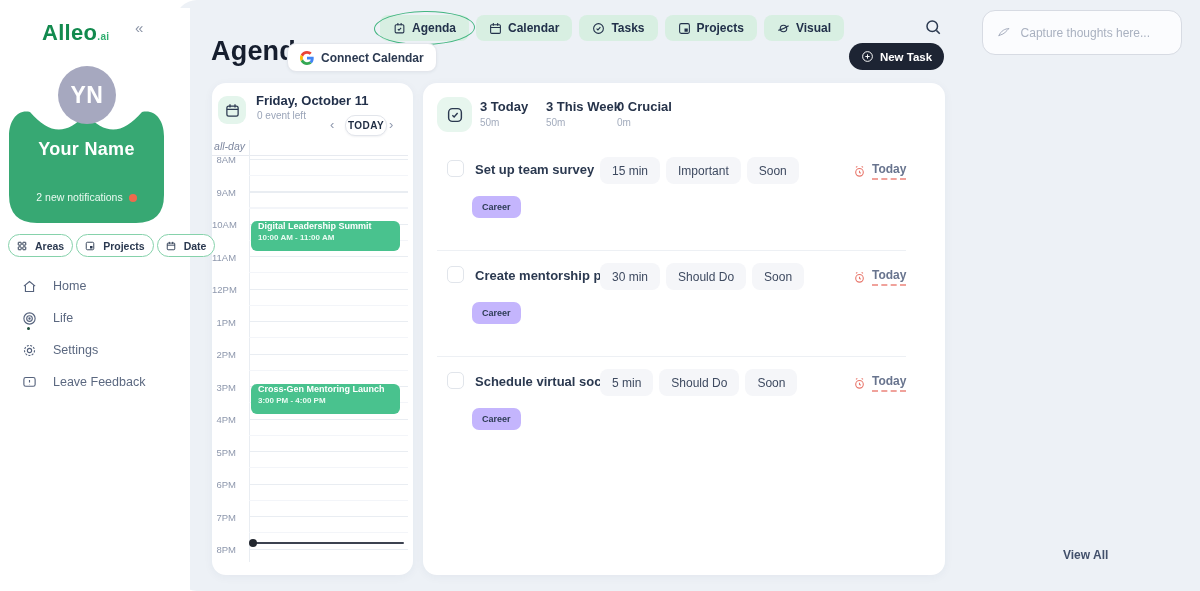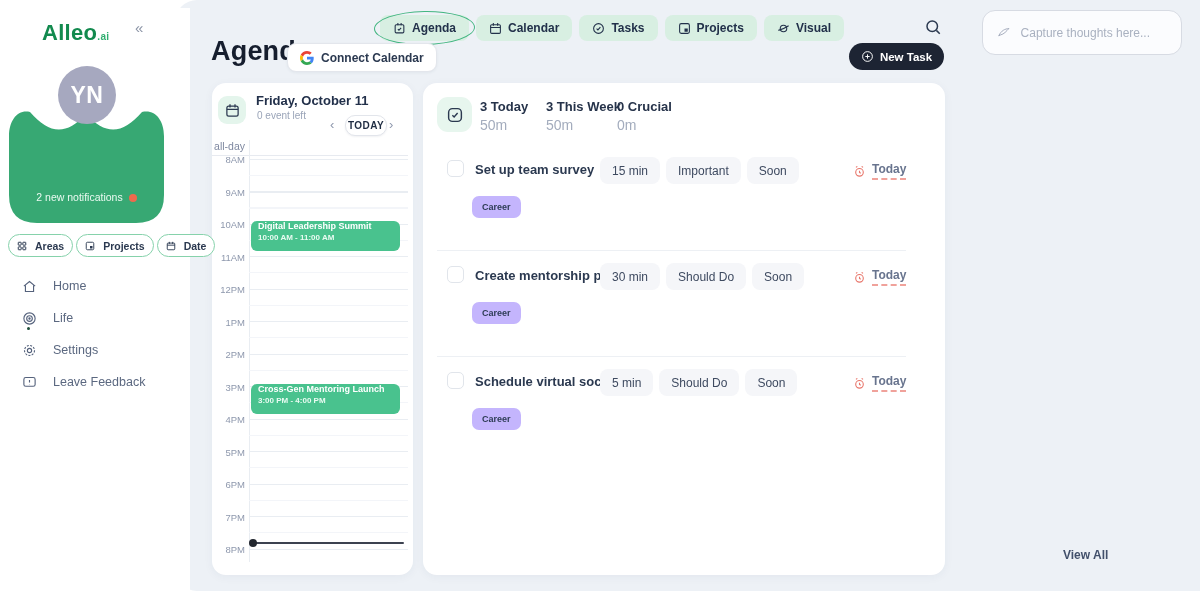--- a/index.html
+++ b/index.html
@@ -50,44 +50,44 @@
   .cal-panel{position:absolute;left:212px;top:83px;width:201px;height:492px;background:#fff;border-radius:14px;
        box-shadow:0 2px 10px rgba(40,60,90,.05);}
   .cal-head-icon{position:absolute;left:6px;top:13px;width:28px;height:28px;border-radius:9px;background:#e4f5ec;
        display:flex;align-items:center;justify-content:center;}
   .cal-title{position:absolute;left:44px;top:10px;font-size:13px;font-weight:bold;color:#22304a;white-space:nowrap;}
   .cal-sub{position:absolute;left:45px;top:27px;font-size:10px;color:#9aa4b8;}
   .cal-chev{position:absolute;top:36px;width:12px;height:12px;color:#8e98ad;font-size:13px;cursor:pointer;line-height:12px;}
   .chev-left{left:118px;}  .chev-right{left:177px;}
   .today-btn{position:absolute;left:133px;top:32px;width:40px;height:19px;background:#fff;border:1px solid #e2e5eb;border-radius:10px;
        font-size:10px;font-weight:bold;color:#1f2c42;display:flex;align-items:center;justify-content:center;letter-spacing:.4px;cursor:pointer;box-shadow:0 1px 2px rgba(40,60,90,.07);}
-  .allday{position:absolute;left:0;top:57px;width:33px;text-align:right;font-size:10.5px;color:#7e88a0;}
+  .allday{position:absolute;left:0;top:57px;width:33px;text-align:right;font-size:10.5px;color:#7e88a0;font-style:italic;}
   .allday-line{position:absolute;left:0;right:5px;top:72px;height:1px;background:#e7eaf0;}
   .v-gutter{position:absolute;left:37px;top:57px;bottom:13px;width:1px;background:#e9edf2;}
   .cal-grid{position:absolute;left:0;top:72px;right:5px;height:406px;overflow:hidden;}
   .gridlines{position:absolute;left:37px;right:0;top:0;bottom:0;
      background-image:
        repeating-linear-gradient(to bottom,#e9edf2 0px,#e9edf2 1px,transparent 1px,transparent 32.5px),
        repeating-linear-gradient(to bottom,#f3f5f9 0px,#f3f5f9 1px,transparent 1px,transparent 32.5px);
      background-position:0 4px,0 20px;}
-  .hour-label{position:absolute;left:0;width:33px;text-align:right;font-size:9.5px;color:#8e98ad;transform:translateY(-50%);}
+  .hour-label{position:absolute;left:0;width:24px;text-align:right;font-size:9.5px;color:#8e98ad;transform:translateY(-50%);}
   .cal-event{position:absolute;left:39px;width:149px;height:30px;background:#49c28e;border-radius:6px;padding:0 7px;box-sizing:border-box;cursor:pointer;}
   .cal-event .ev-title{font-size:9px;font-weight:bold;color:#ffffff;white-space:nowrap;overflow:hidden;}
   .cal-event .ev-time{font-size:8px;font-weight:bold;color:#e9fbf2;margin-top:2px;}
   .now-line{position:absolute;left:39px;right:4px;top:387px;height:2px;background:#3c4250;border-radius:1px;}
   .now-dot{position:absolute;left:-2px;top:-3px;width:8px;height:8px;border-radius:50%;background:#22272f;}
 
   
   .tasks-panel{position:absolute;left:423px;top:83px;width:522px;height:492px;background:#fff;border-radius:14px;
        box-shadow:0 2px 10px rgba(40,60,90,.05);}
   .tasks-head-icon{position:absolute;left:14px;top:14px;width:35px;height:35px;border-radius:11px;background:#e7f6ee;
        display:flex;align-items:center;justify-content:center;}
   .stat{position:absolute;top:16px;}
   .stat .s-label{font-size:13px;font-weight:bold;color:#26334a;white-space:nowrap;}
-  .stat .s-sub{font-size:14px;color:#a3acbd;margin-top:3px;}
+  .stat .s-sub{font-size:10px;color:#a3acbd;margin-top:3px;}
   .stat1{left:57px;} .stat2{left:123px;} .stat3{left:194px;}
   .task-checkbox{position:absolute;left:24px;width:17px;height:17px;border:1.5px solid #e1e5eb;border-radius:5px;background:#fff;cursor:pointer;box-sizing:border-box;}
   .task-title{position:absolute;left:52px;font-size:13px;font-weight:bold;color:#2b3950;white-space:nowrap;}
   .pillrow{position:absolute;left:177px;display:flex;gap:6px;}
   .pill{height:27px;display:flex;align-items:center;padding:0 12px;background:#f5f6f9;border-radius:8px;
         font-size:12px;color:#3e4a60;white-space:nowrap;cursor:pointer;}
   .due{position:absolute;left:430px;display:flex;align-items:center;gap:6px;cursor:pointer;}
   .due .due-label{font-size:12px;font-weight:bold;color:#68748e;border-bottom:2px dashed #f0a29b;padding-bottom:2px;}
   .tag{position:absolute;left:49px;padding:6px 10px;background:#c4b5fd;border-radius:7px;font-size:9px;font-weight:bold;color:#2e3c55;cursor:pointer;}
   .divider{position:absolute;left:14px;right:39px;height:1px;background:#edf0f4;}
@@ -104,20 +104,21 @@
 
   <div class="sidebar">
     <div class="logo"><span>Alleo</span><span class="suffix">.ai</span></div>
     <div class="collapse">«</div>
 
     <div class="avatar">YN</div>
     <div class="profile-card">
       <svg class="card-shape" width="155" height="127" viewBox="0 0 155 127" preserveAspectRatio="none">
         <path d="M0,40 C0,24 9,13 21,16 C40,38 57,40 77,18 C97,40 114,38 133,16 C146,13 155,24 155,40 L155,99 Q155,127 127,127 L28,127 Q0,127 0,99 Z" fill="#37a873"></path>
       </svg>
+      <div class="profile-name">Your Name</div>
       <div class="notif"><span>2 new notifications</span><span class="dot"></span></div>
     </div>
 
     <div class="chips">
       <div class="chip">
         <svg width="10" height="10" viewBox="0 0 24 24" fill="none" stroke="#2b3950" stroke-width="2.4">
             <rect x="3" y="3" width="7" height="7" rx="1"></rect>
             <rect x="14" y="3" width="7" height="7" rx="1"></rect>
             <rect x="3" y="14" width="7" height="7" rx="1"></rect>
             <rect x="14" y="14" width="7" height="7" rx="1"></rect>

